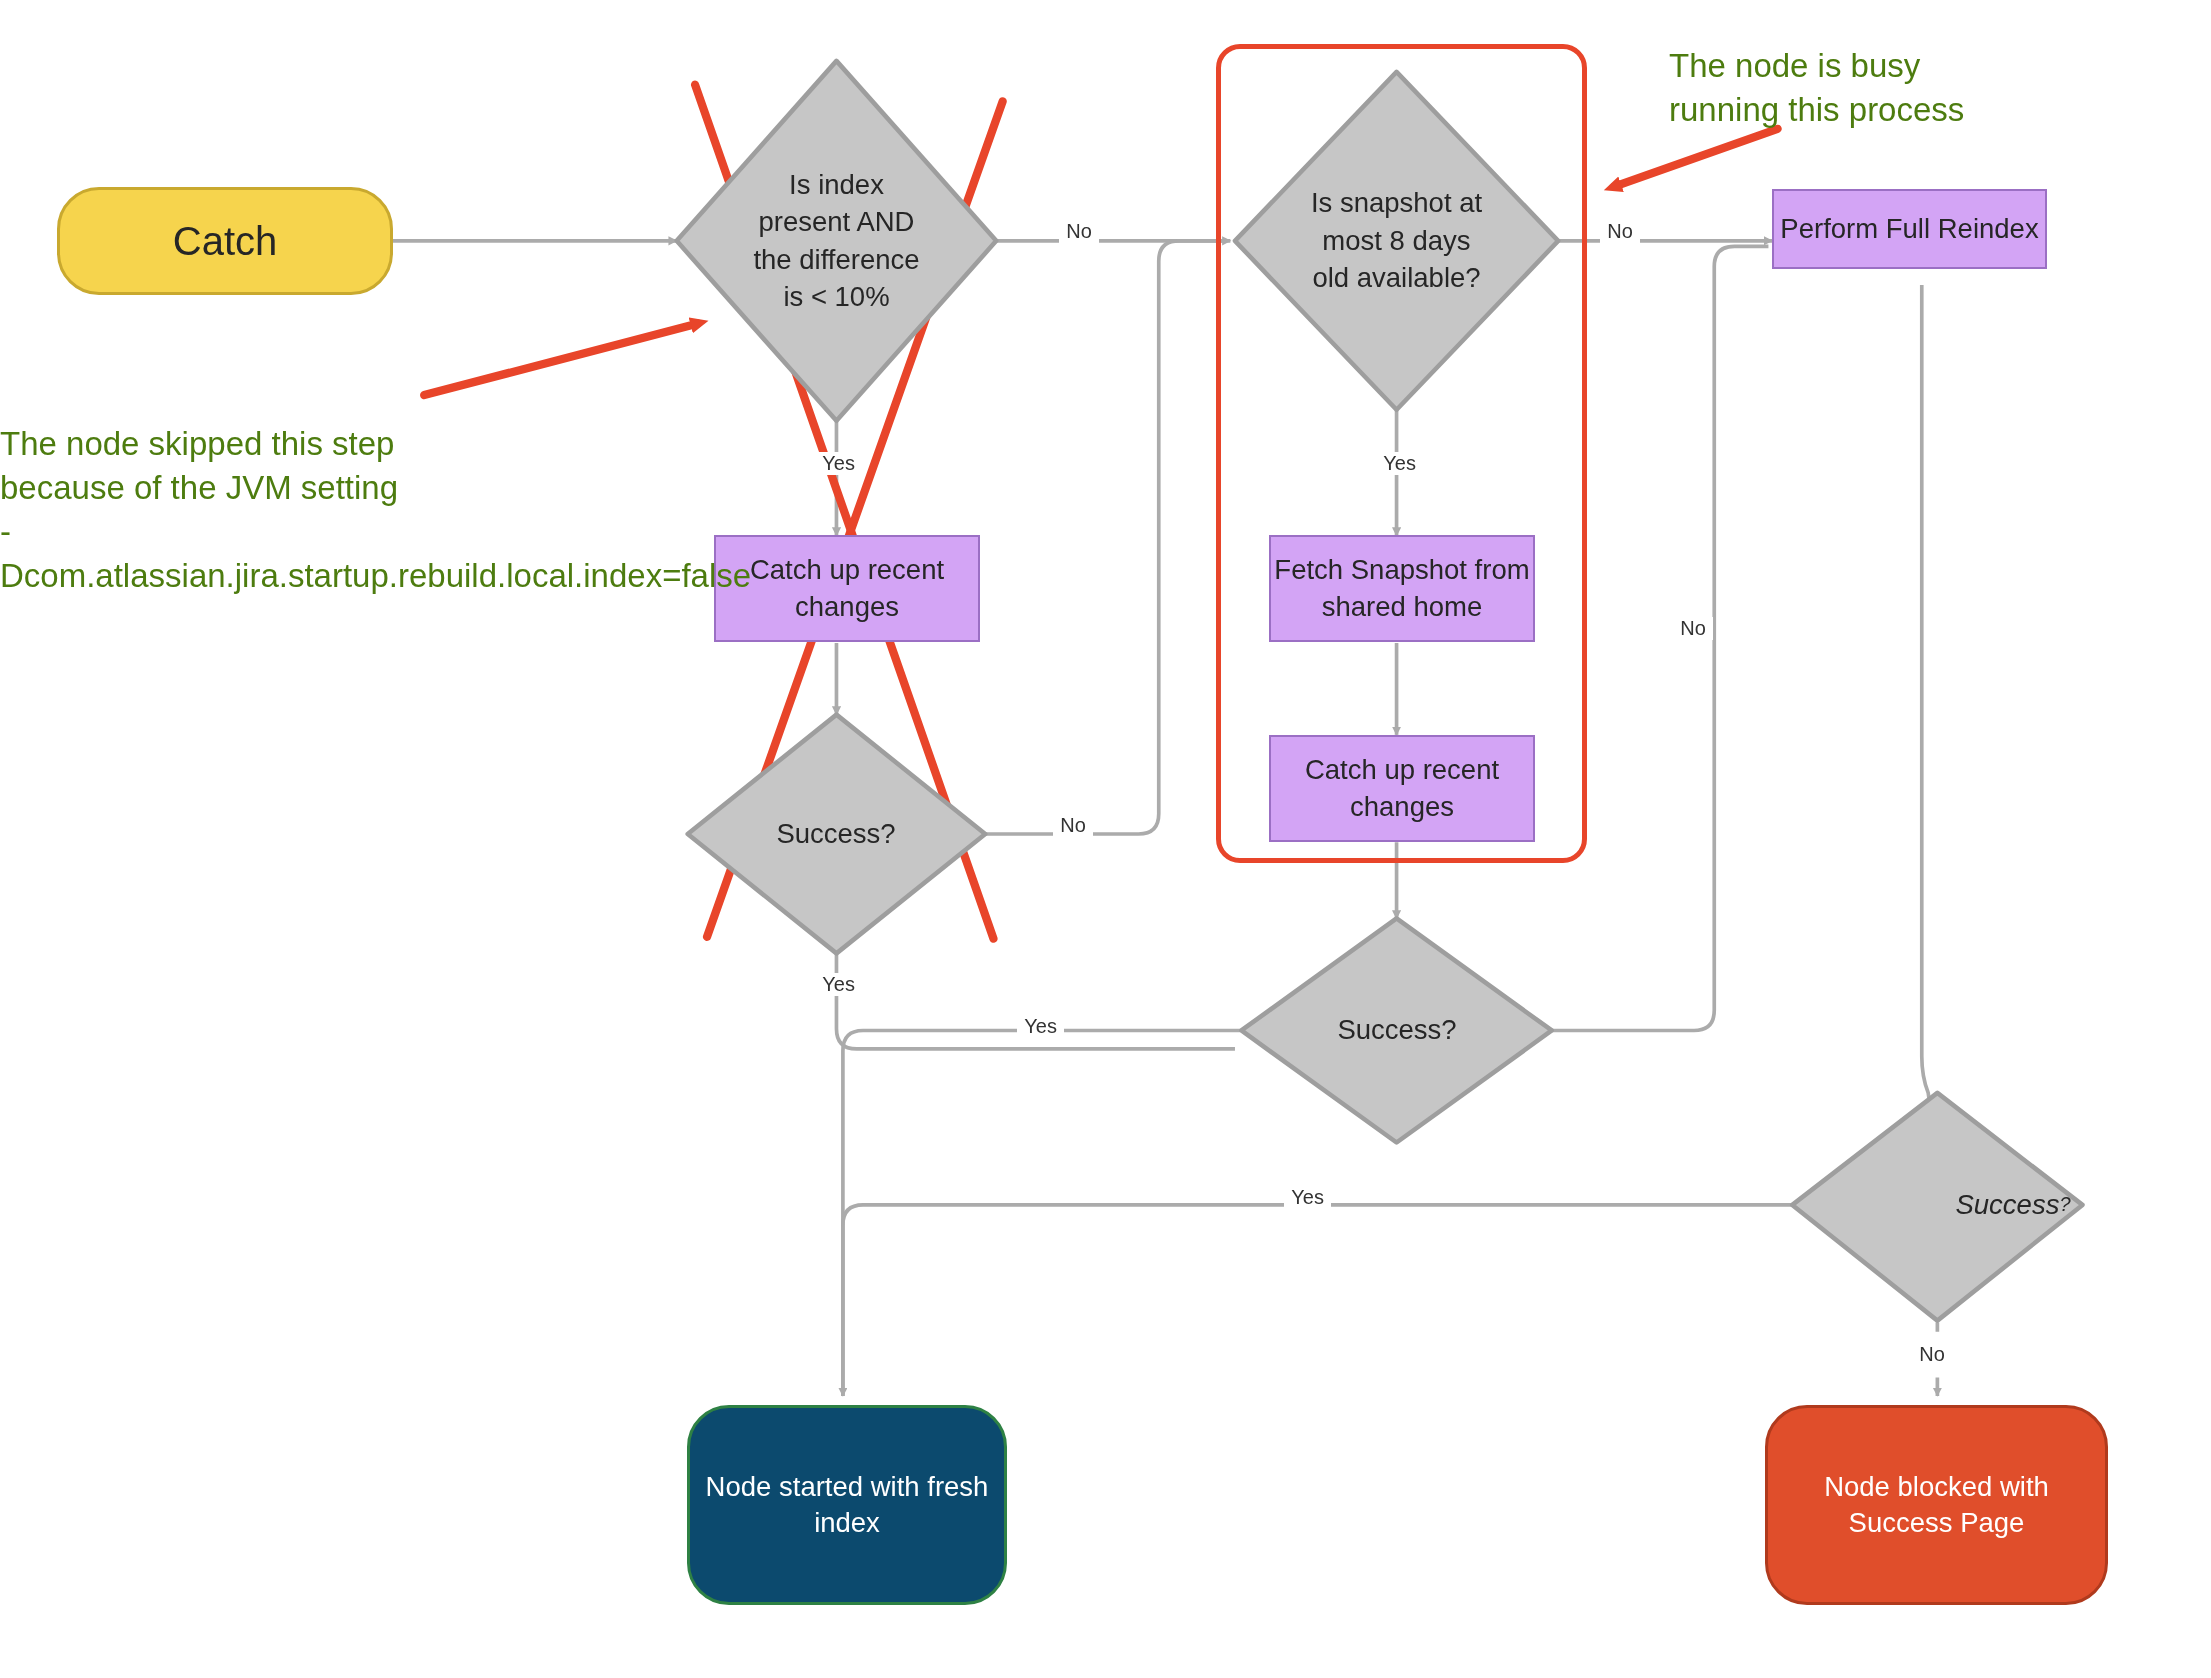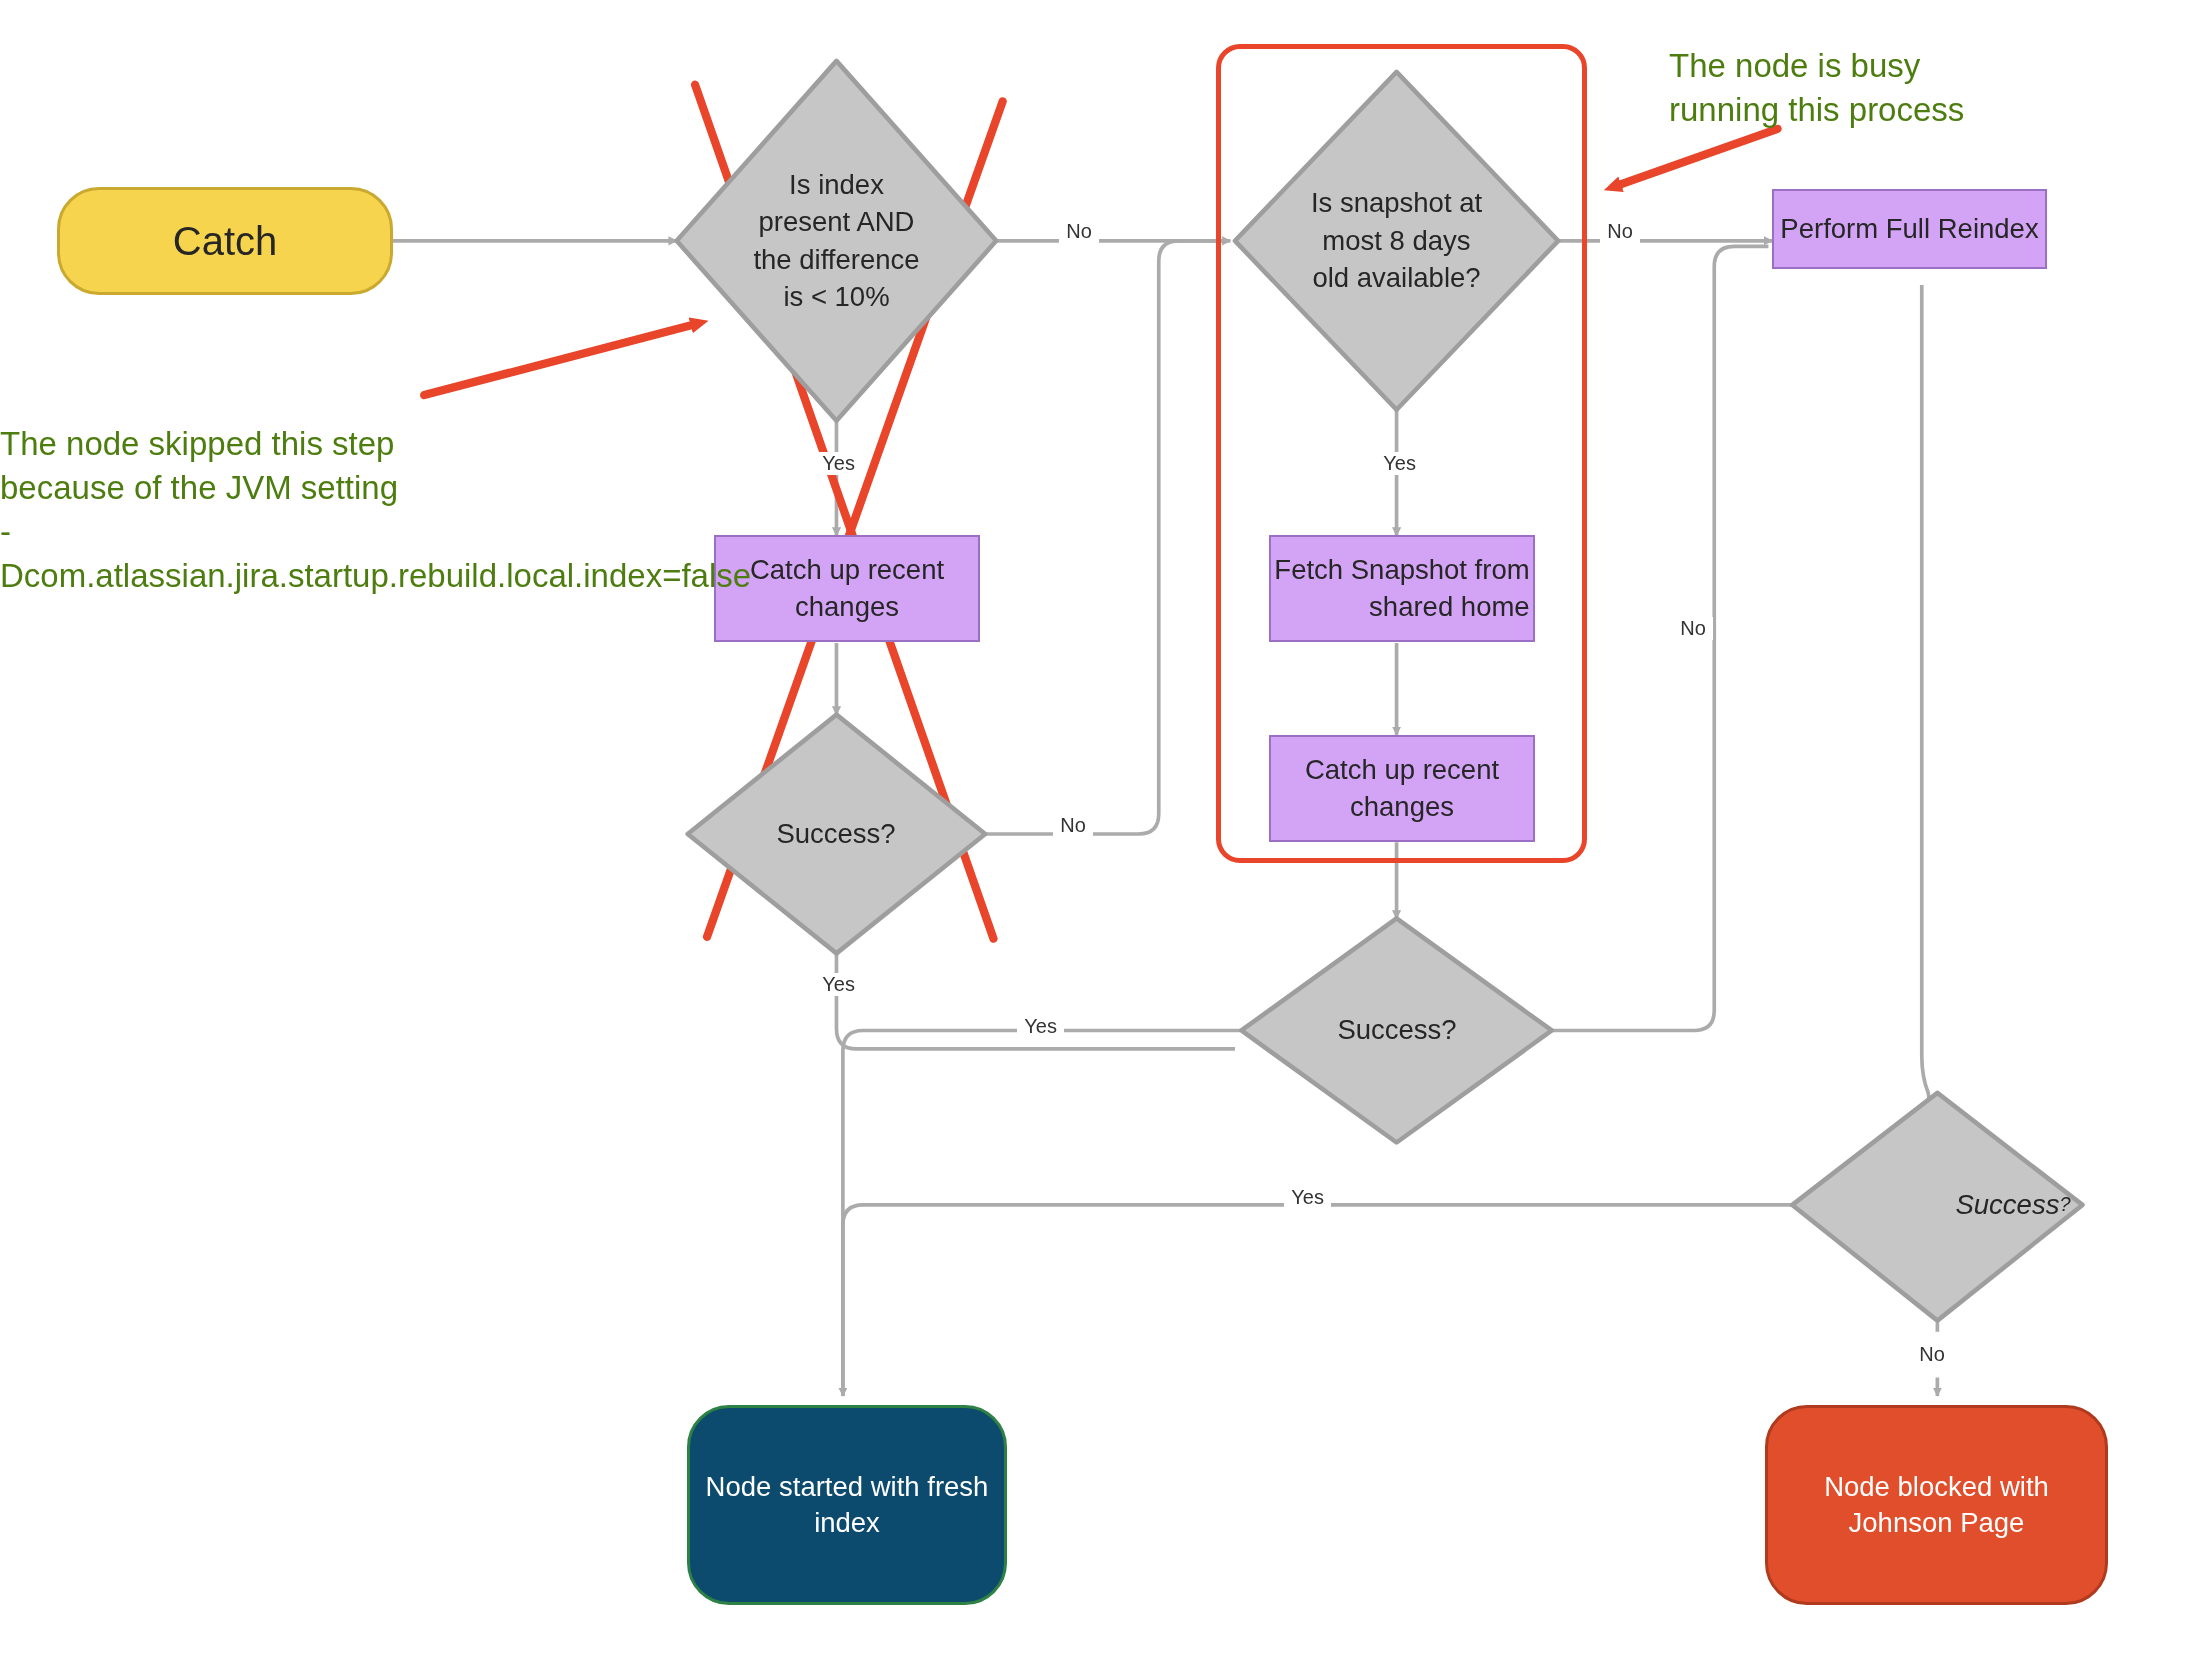--- a/index.html
+++ b/index.html
@@ -185,33 +185,33 @@
   <div class="diamond-label" style="left:1903px; top:1150px; width:220px; height:110px;font-style:italic;">
       <span>Success</span>
       <span class="small-q">?</span>
     </div>
 
   <div class="node terminal start-node" style="left:57px; top:187px; width:336px; height:108px;">Catch</div>
 
   <div class="node process" style="left: 714px; top: 535px; width: 266px; height: 107px; white-space: pre-line;">Catch up recent
 changes</div>
 
-  <div class="node process" style="left: 1269px; top: 535px; width: 266px; height: 107px; white-space: pre-line; text-align: right;">Fetch Snapshot from
+  <div class="node process" style="left: 1269px; top: 535px; width: 266px; height: 107px; white-space: pre-line;">Fetch Snapshot from
 shared home</div>
 
   <div class="node process" style="left: 1269px; top: 735px; width: 266px; height: 107px; white-space: pre-line;">Catch up recent
 changes</div>
 
   <div class="node process" style="left:1772px; top:189px; width:275px; height:80px;">Perform Full Reindex</div>
 
   <div class="node terminal green-node" style="left: 687px; top: 1405px; width: 320px; height: 200px; white-space: pre-line;">Node started with fresh
 index</div>
 
   <div class="node terminal red-node" style="left: 1765px; top: 1405px; width: 343px; height: 200px; white-space: pre-line;">Node blocked with
-Johnson Page</div>
+Success Page</div>
 
   <div class="edge-label" style="left:1059px; top:220px;">No</div>
 
   <div class="edge-label" style="left:815px; top:452px;">Yes</div>
 
   <div class="edge-label" style="left:1053px; top:814px;">No</div>
 
   <div class="edge-label" style="left:815px; top:973px;">Yes</div>
 
   <div class="edge-label" style="left:1600px; top:220px;">No</div>

